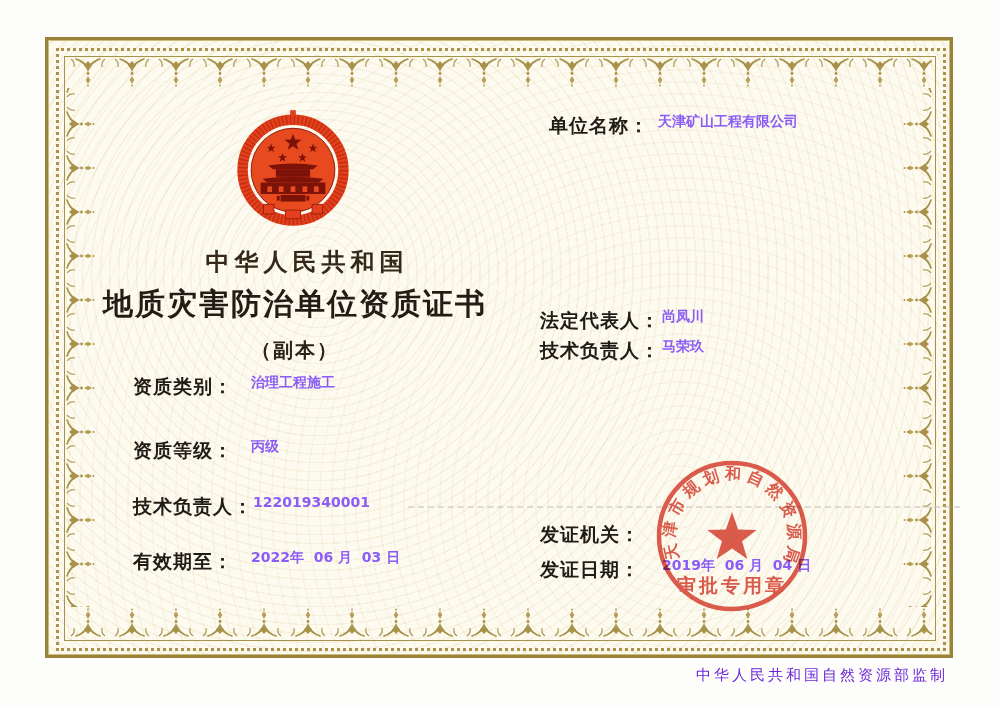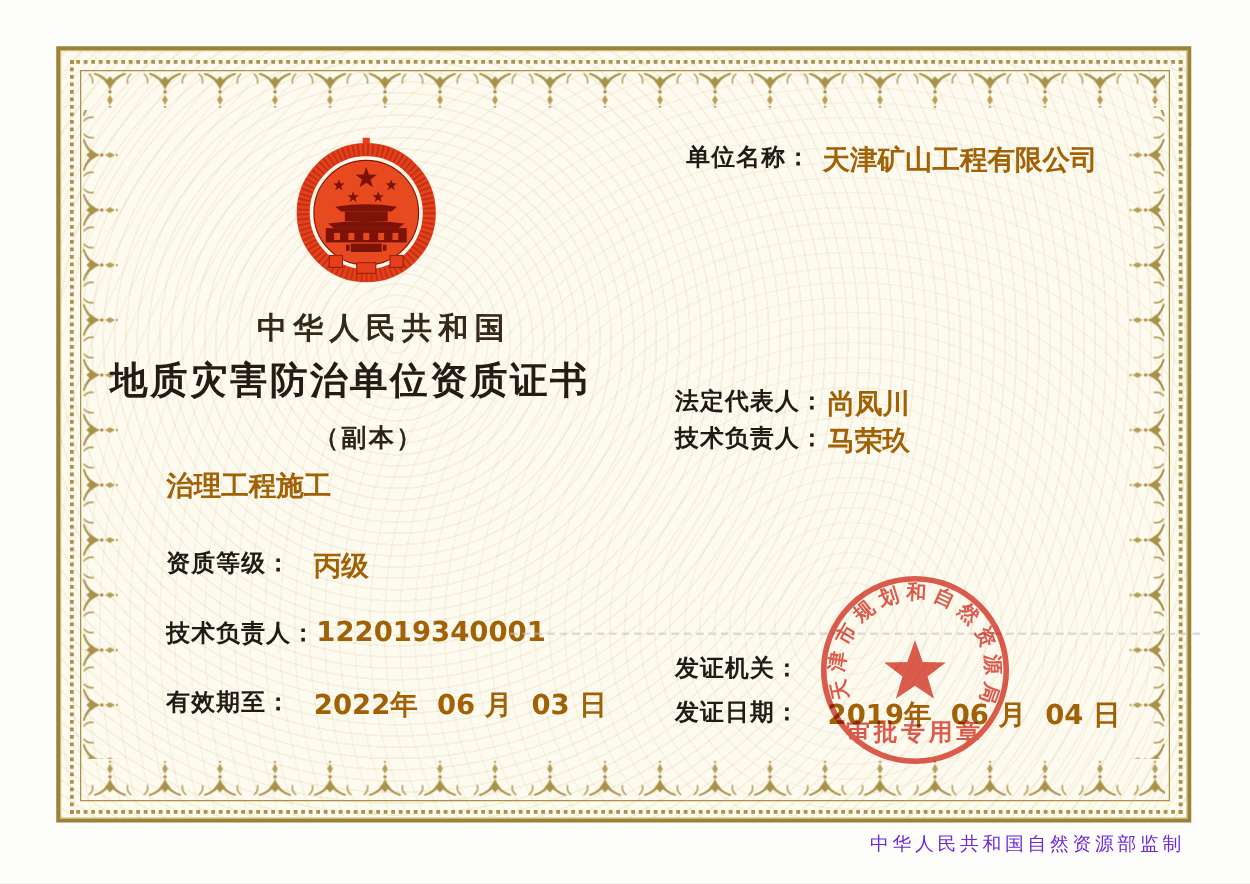--- a/index.html
+++ b/index.html
@@ -22,36 +22,36 @@
     border:3px dotted #ab914a;}
   .frame-inner{position:absolute;left:64px;top:56px;width:870px;height:583px;
     border:1.5px solid #a8924a;}
   .frame-ornaments{position:absolute;left:66px;top:58px;pointer-events:none;}
   .country{
     position:absolute;left:112px;top:246px;width:390px;text-align:center;
     font-family:"DejaVu Serif","Liberation Serif",serif;
     font-size:24px;font-weight:700;letter-spacing:5px;color:#33281a;
   }
   .main-title{
-    position:absolute;left:88px;top:284px;width:414px;text-align:left;
+    position:absolute;left:88px;top:284px;width:414px;text-align:center;
     font-family:"DejaVu Serif","Liberation Serif",serif;
     font-size:30px;font-weight:700;letter-spacing:2px;color:#221c14;white-space:nowrap;
   }
   .subtitle{
     position:absolute;left:100px;top:337px;width:390px;text-align:center;
     font-family:"DejaVu Serif","Liberation Serif",serif;
     font-size:20px;font-weight:700;color:#2a2319;letter-spacing:2px;
   }
   .field-row{position:absolute;display:flex;align-items:flex-start;color:#1f1b15;}
   .field-row .label{
     font-family:"DejaVu Serif","Liberation Serif",serif;
     font-weight:700;font-size:19px;min-width:118px;letter-spacing:1px;white-space:nowrap;
   }
   .field-row .label.wide{min-width:122px;}
-  .field-row .value{font-size:22px;font-weight:600;color:#a16207;white-space:pre;}
+  .field-row .value{font-size:14px;font-weight:600;color:#8b5cf6;white-space:pre;}
   .value-lines{display:flex;flex-direction:column;line-height:1.75;}
   
   .seal{position:absolute;left:648px;top:452px;width:168px;height:168px;
     mix-blend-mode:multiply;opacity:.88;}
   
   .scan-line{position:absolute;left:408px;top:506px;width:552px;height:0;
     border-top:2px dashed #c4c2bf;opacity:.55;}
   .footer-note{
     position:absolute;left:688px;top:666px;width:268px;text-align:center;
     font-family:"DejaVu Serif","Liberation Serif",serif;
@@ -130,20 +130,21 @@
       <rect x="20" y="36" width="11" height="10"></rect>
       <rect x="-8" y="42" width="16" height="9"></rect>
     </g>
   </svg>
 
   <div class="country">中华人民共和国</div>
   <div class="main-title">地质灾害防治单位资质证书</div>
   <div class="subtitle">（副本）</div>
 
   <div class="field-row" style="left:133px;top:374px;">
+    <span class="label">资质类别：</span>
     <span class="value">治理工程施工</span>
   </div>
   <div class="field-row" style="left:133px;top:438px;">
     <span class="label">资质等级：</span>
     <span class="value">丙级</span>
   </div>
   <div class="field-row" style="left:133px;top:494px;">
     <span class="label">技术负责人：</span>
     <span class="value">122019340001</span>
   </div>

